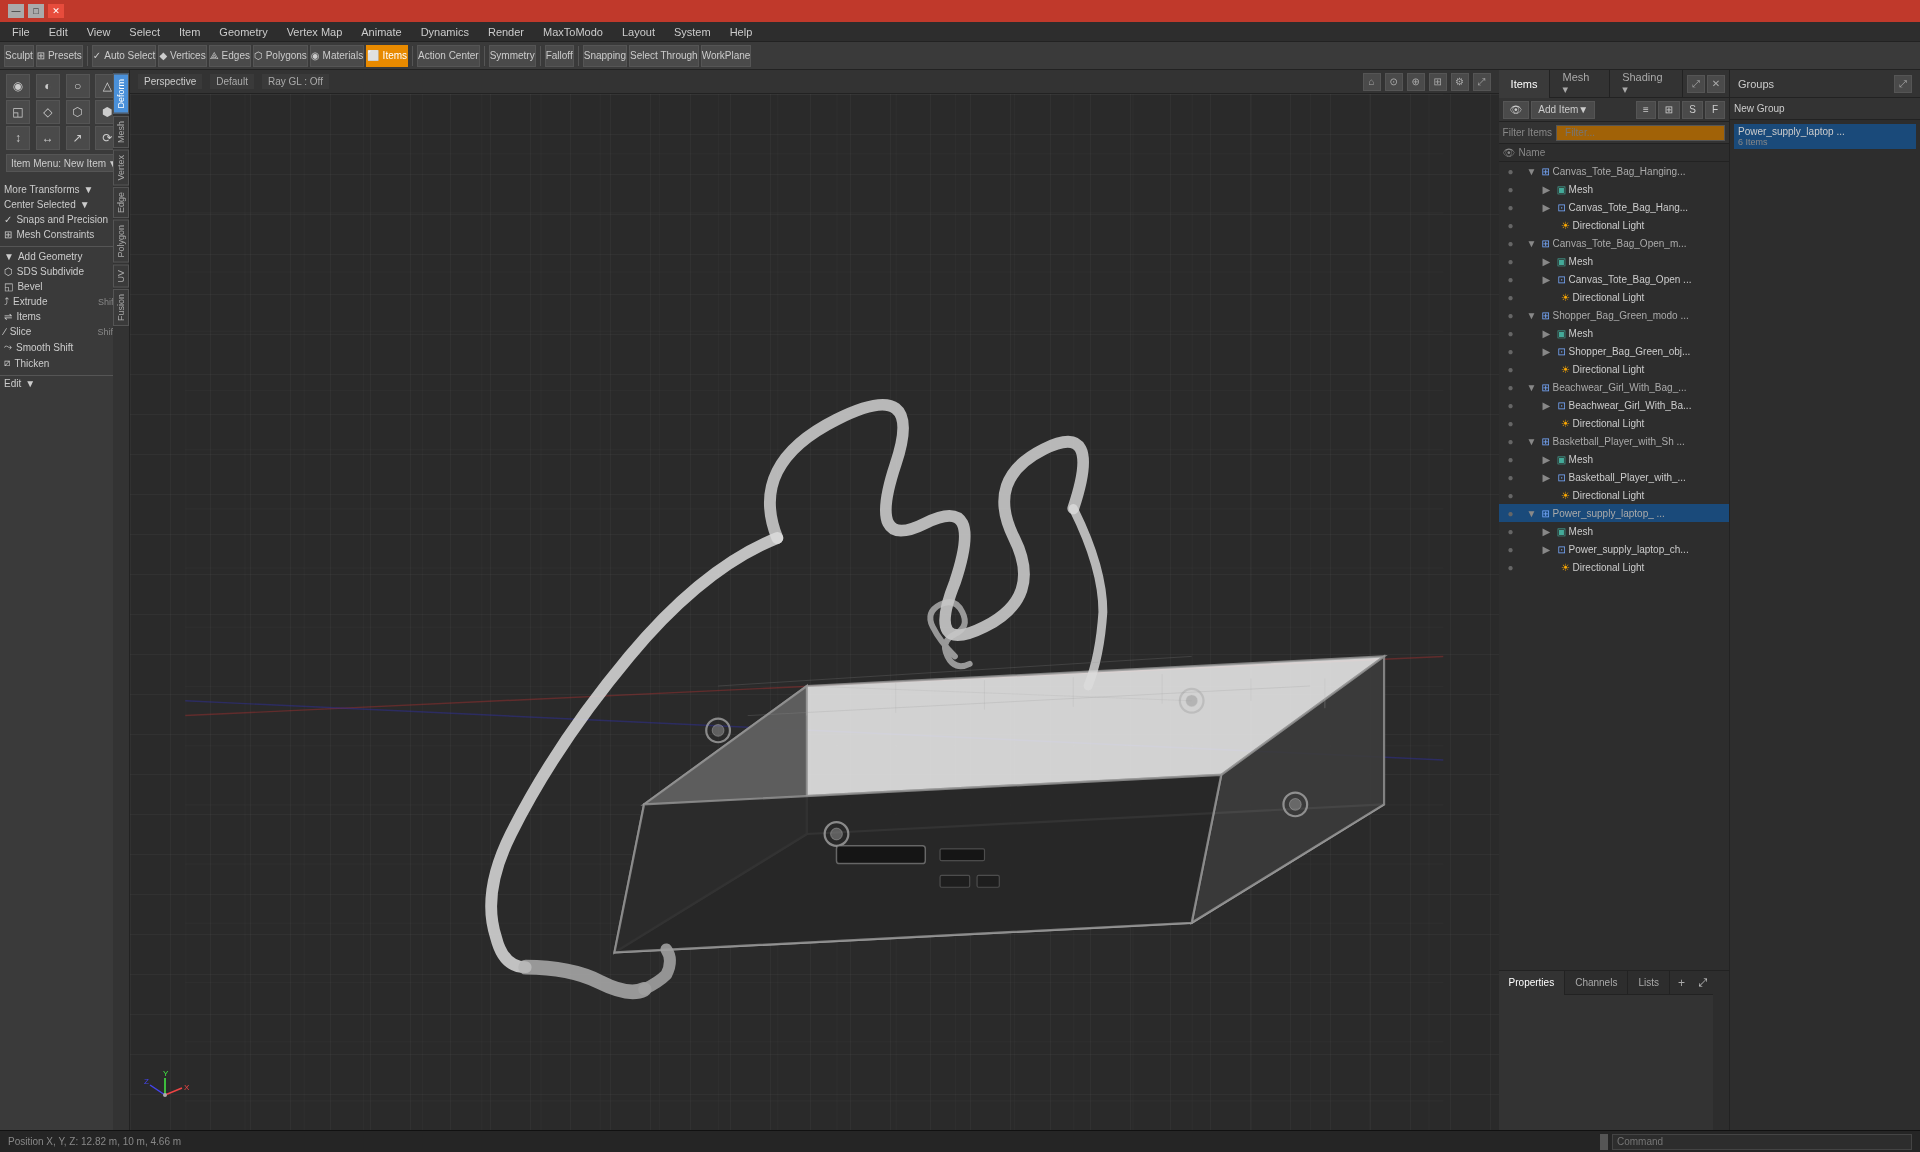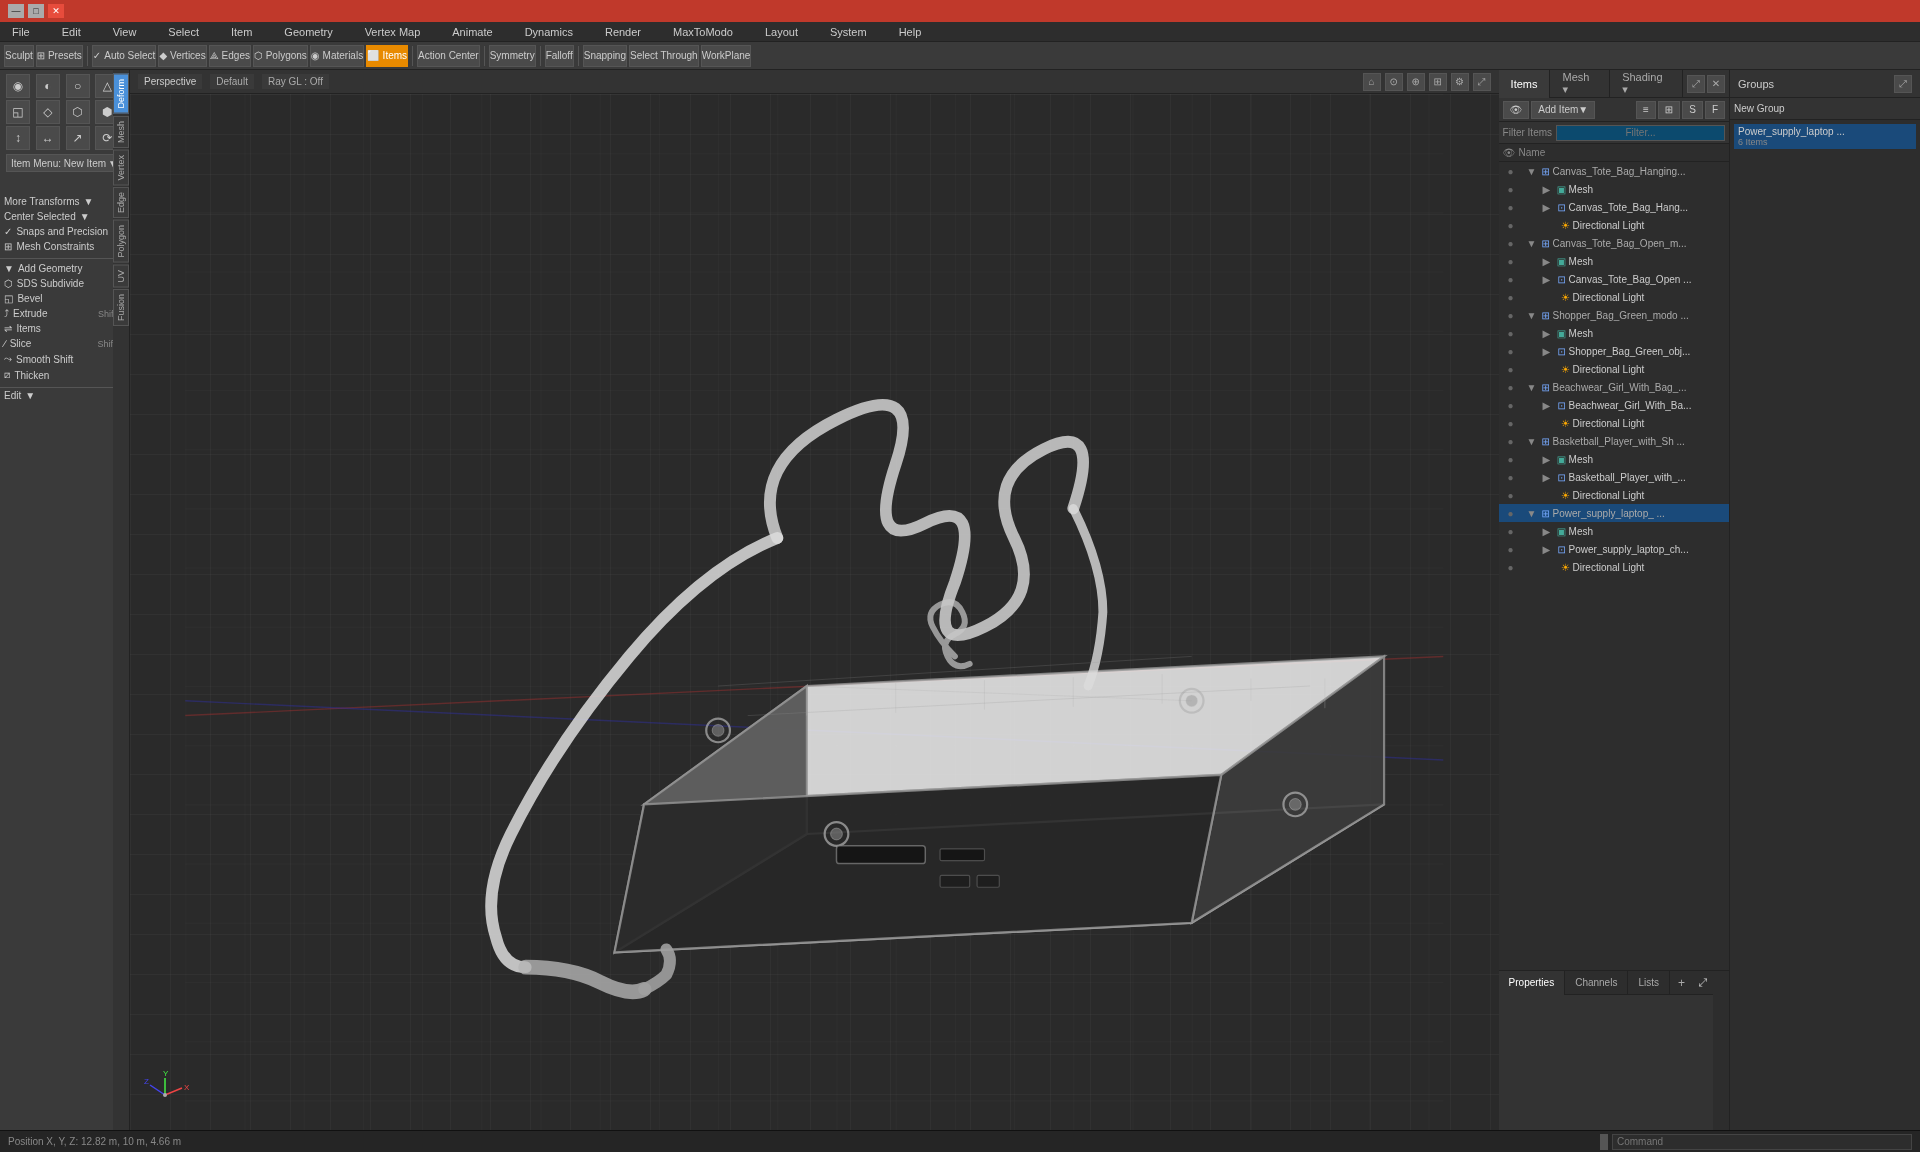--- a/index.html
+++ b/index.html
@@ -8,21 +8,21 @@
     
     #title-bar {
       height: 22px; background: #c0392b; display: flex; align-items: center; justify-content: space-between; padding: 0 8px; color: white; font-size: 11px;
     }
     #title-bar .title { flex: 1; }
     #title-bar .win-controls { display: flex; gap: 4px; }
     #title-bar .win-btn { width: 16px; height: 14px; background: #aaa; border: none; cursor: pointer; font-size: 9px; display: flex; align-items: center; justify-content: center; color: #222; }
 
     
     #menu-bar {
-      height: 20px; background: #2d2d2d; display: flex; align-items: center; padding: 0 4px; gap: 16px; border-bottom: 1px solid #222;
+      height: 20px; background: #2d2d2d; display: flex; align-items: center; padding: 0 4px; gap: 3px; border-bottom: 1px solid #222;
     }
     .menu-item { padding: 2px 8px; cursor: pointer; color: #ccc; font-size: 11px; }
 
     
     #toolbar {
       height: 28px; background: #3a3a3a; display: flex; align-items: center; padding: 0 4px; gap: 2px; border-bottom: 1px solid #222;
     }
     .tb-btn {
       height: 22px; padding: 0 0; background: #4a4a4a; border: 1px solid #555; color: #ccc; font-size: 10px; cursor: pointer; display: flex; align-items: center; gap: 3px; white-space: nowrap;
     }
@@ -47,21 +47,21 @@
     .sidebar-tab.active { background: #4a90d9; color: white; }
 
     .sidebar-section { padding: 4px 6px; }
 
     .sidebar-tool-grid { display: grid; grid-template-columns: repeat(4, 1fr); gap: 2px; margin-bottom: 4px; }
     .sidebar-tool-btn {
       width: 24px; height: 24px; background: #4a4a4a; border: 1px solid #555; cursor: pointer; display: flex; align-items: center; justify-content: center; font-size: 12px; color: #ccc;
     }
 
     .sidebar-dropdown {
-      width: 100%; height: 18px; background: #4a4a4a; border: 1px solid #555; color: #ccc; font-size: 10px; cursor: pointer; display: flex; align-items: center; justify-content: space-between; padding: 0 4px; margin-bottom: 18px;
+      width: 100%; height: 18px; background: #4a4a4a; border: 1px solid #555; color: #ccc; font-size: 10px; cursor: pointer; display: flex; align-items: center; justify-content: space-between; padding: 0 4px; margin-bottom: 6px;
     }
 
     .sidebar-item {
       padding: 2px 4px; cursor: pointer; font-size: 10px; color: #ccc; display: flex; align-items: center; gap: 4px;
     }
     .sidebar-item .shortcut { color: #888; margin-left: auto; font-size: 9px; }
 
     
     #viewport {
       flex: 1; background: #282828; position: relative; overflow: hidden;
@@ -98,21 +98,21 @@
     .panel-tab.active { background: #3a3a3a; color: white; }
 
     #items-toolbar {
       height: 24px; background: #333; display: flex; align-items: center; padding: 0 4px; gap: 2px; border-bottom: 1px solid #222;
     }
     .items-tb-btn { height: 18px; padding: 0 6px; background: #4a4a4a; border: 1px solid #555; color: #ccc; font-size: 10px; cursor: pointer; display: flex; align-items: center; }
 
     #items-filter-bar {
       height: 22px; background: #333; display: flex; align-items: center; padding: 0 4px; gap: 4px; border-bottom: 1px solid #222;
     }
-    .filter-input { flex: 1; height: 16px; background: #0c4a6e; border: 1px solid #555; color: #ccc; font-size: 10px; padding: 0 0; text-align: center; }
+    .filter-input { flex: 1; height: 16px; background: #a16207; border: 1px solid #555; color: #ccc; font-size: 10px; padding: 0 8px; }
 
     #items-cols {
       height: 18px; background: #2d2d2d; display: flex; align-items: center; padding: 0 4px; font-size: 10px; color: #888; border-bottom: 1px solid #222;
     }
     .col-name { flex: 1; }
 
     #items-list {
       flex: 1; overflow-y: auto; background: #2d2d2d;
     }
     .item-row {

